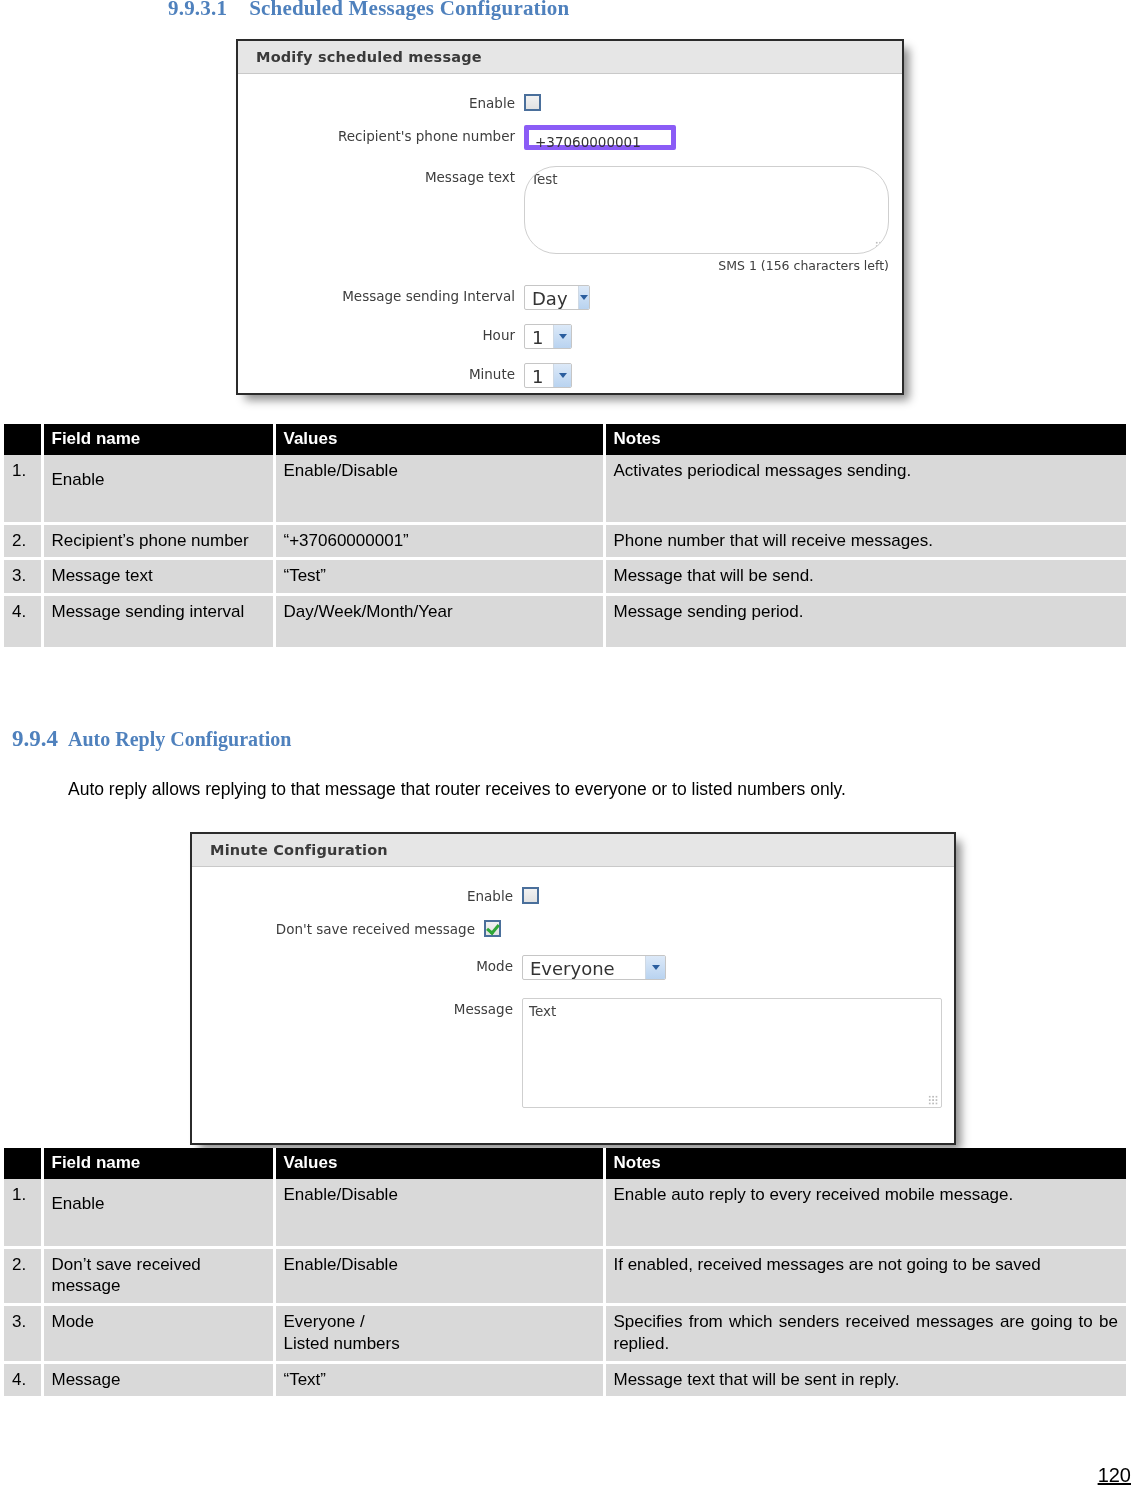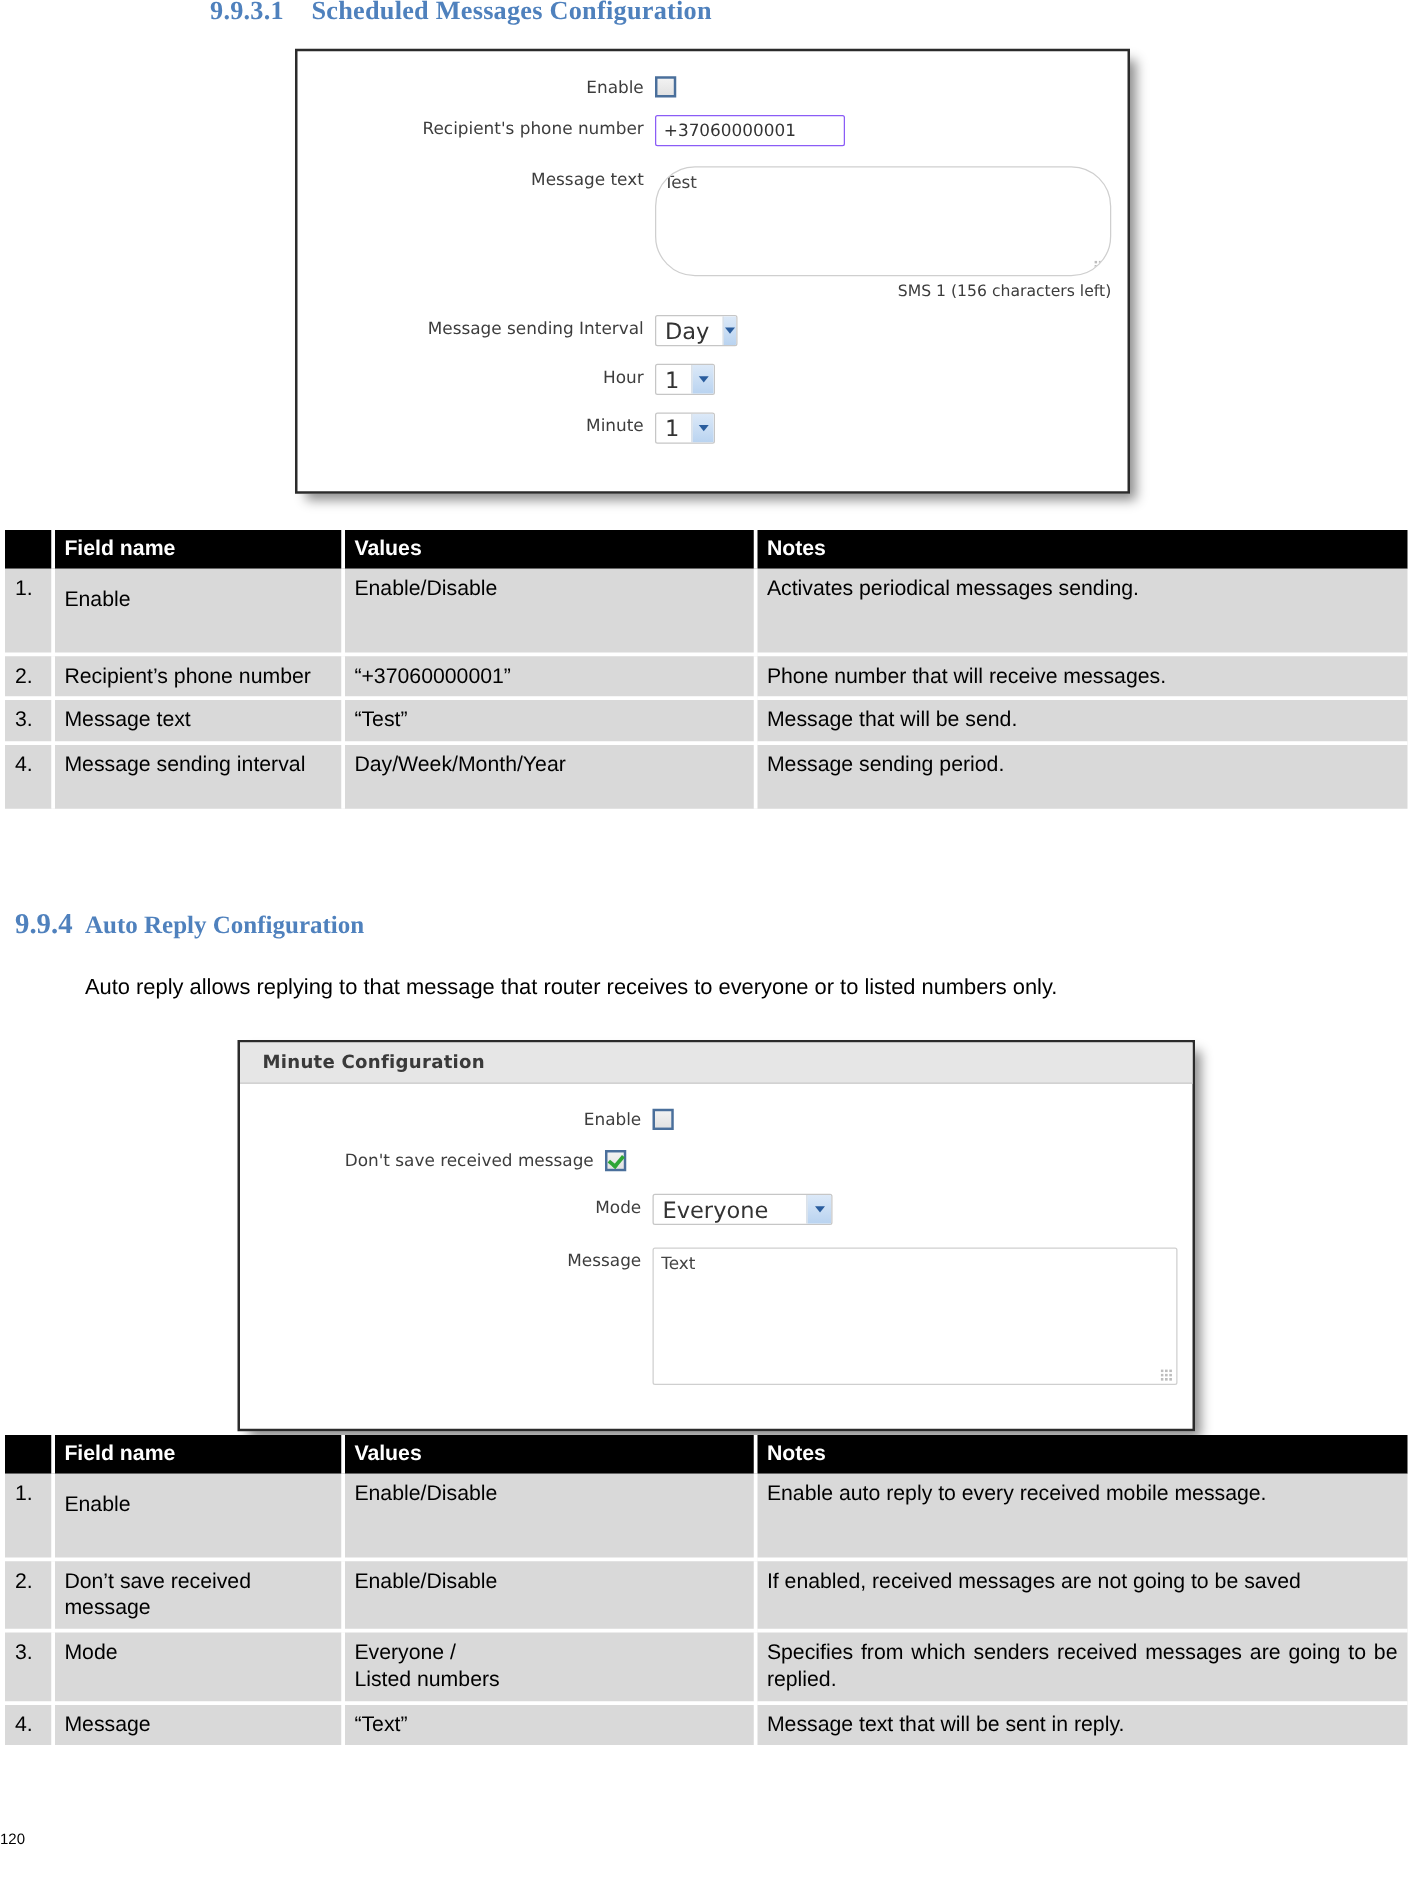--- a/index.html
+++ b/index.html
@@ -91,21 +91,21 @@
     position: absolute;
     left: 3px; top: 0px;
     width: 5px; height: 9px;
     border: solid #2ea637;
     border-width: 0 3px 3px 0;
     transform: rotate(40deg);
   }
 
   
   .tinput {
-    border: 1px solid #8b5cf6;
+    border: 5px solid #8b5cf6;
     background: #fff;
     height: 25px;
     font-size: 13.5px;
     color: #333;
     padding: 2px 6px;
     line-height: 21px;
     font-family: "DejaVu Sans", sans-serif;
     border-radius: 2px;
   }
 
@@ -197,34 +197,36 @@
   table.spec tr:last-child td { border-bottom: none; }
   td.idx { text-align: left; padding-left: 6px; padding-right: 4px; }
   td.tall { height: 68px; }
   td.just { text-align: justify; text-align-last: left; }
 
   
   #page-number {
     position: absolute;
     left: 0; right: 0;
     top: 1464px;
-    text-align: left;
-    font-size: 12px;
+    text-align: right;
+    font-size: 20px;
     font-family: "Liberation Sans", sans-serif;
+    text-decoration: underline;
   }
 </style>
 </head>
 <body>
 
 <div class="h-sub" id="heading-9931">
   <span class="num">9.9.3.1</span><span>Scheduled Messages Configuration</span>
 </div>
 
 <div class="shot" id="shot-scheduled" style="left:236px; top:39px; width:668px; height:356px;">
 
+  <div class="shot-title">Modify scheduled message</div>
 
   <div class="shot-body">
 
     <div class="frow" style="margin-top:4px;">
       <div class="flabel" style="width:286px;">Enable</div>
       <div class="fctl">
         <span class="cbx" id="sched-enable-cbx"></span>
       </div>
     </div>
 

